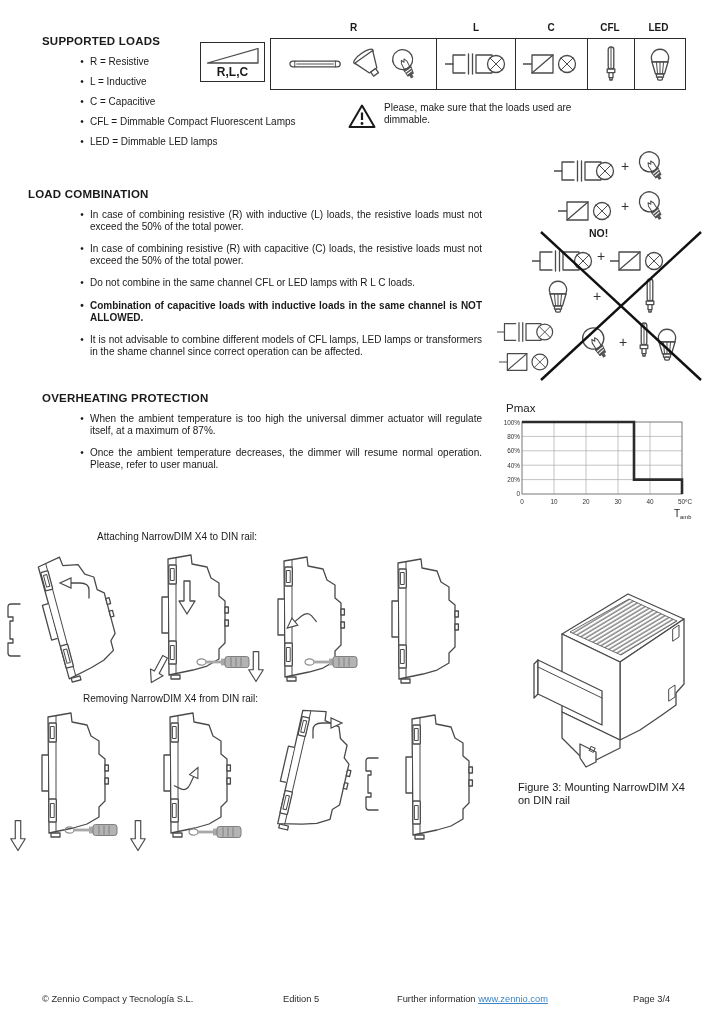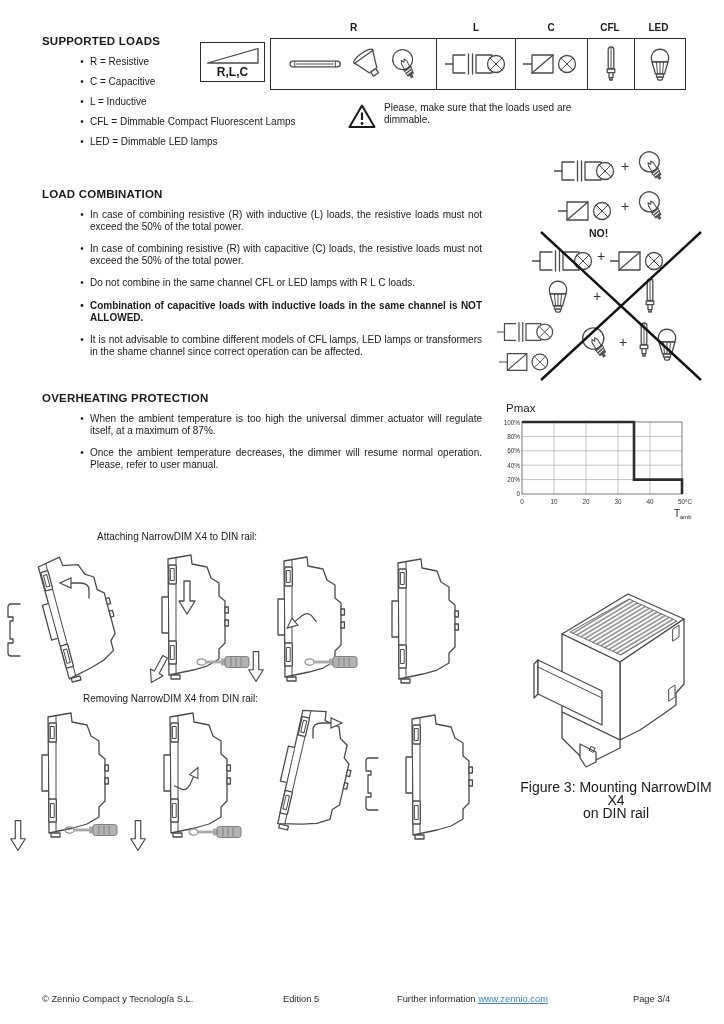--- a/index.html
+++ b/index.html
@@ -18,21 +18,21 @@
   .tbl{display:flex;border:1.5px solid #2b2b2b;height:50px;background:#fff;}
   .tbl .cell{display:flex;align-items:center;justify-content:center;gap:6px;border-right:1.5px solid #2b2b2b;}
   .tbl .cell:last-child{border-right:none;}
   .hdr-row{display:flex;font-weight:bold;font-size:10px;}
   .hdr-row div{text-align:center;}
   .rlc-box{border:1.4px solid #2b2b2b;width:63px;height:38px;display:flex;flex-direction:column;align-items:center;justify-content:center;}
   .rlc-box .lbl{font-weight:bold;font-size:12px;line-height:12px;margin-top:1px;}
   .plus{position:absolute;font-size:14px;color:#333;}
   .no-label{position:absolute;font-weight:bold;font-size:10.5px;}
   .ill-label{font-size:10px;white-space:nowrap;}
-  .caption{font-size:14px;text-align:center;line-height:13px;}
+  .caption{font-size:11px;line-height:13px;}
   .footer-item{position:absolute;top:994px;font-size:9.3px;color:#2b2b2b;white-space:nowrap;}
   .link{color:#3d85c6;text-decoration:underline;cursor:pointer;}
   
   .ln{fill:none;stroke:#4a4a4a;stroke-width:1.3;stroke-linejoin:round;stroke-linecap:round;}
   .fw{fill:#ffffff;stroke:#4a4a4a;stroke-width:1.3;stroke-linejoin:round;}
   .thin{fill:none;stroke:#4a4a4a;stroke-width:1;stroke-linejoin:round;stroke-linecap:round;}
   svg{overflow:visible;}
   text{font-family:"Liberation Sans",sans-serif;}
 </style>
 </head>
@@ -157,25 +157,25 @@
 <div id="page">
 
   <div class="abs h" style="left:42px;top:35px">SUPPORTED LOADS</div>
   <div class="abs body-text" style="left:74px;top:56px;width:300px">
     <div class="b-row">
         <span class="dot"></span>
         <span class="btxt">R = Resistive</span>
       </div>
     <div class="b-row">
         <span class="dot"></span>
+        <span class="btxt">L = Inductive</span>
+      </div>
+    <div class="b-row">
+        <span class="dot"></span>
         <span class="btxt">C = Capacitive</span>
-      </div>
-    <div class="b-row">
-        <span class="dot"></span>
-        <span class="btxt">L = Inductive</span>
       </div>
     <div class="b-row">
         <span class="dot"></span>
         <span class="btxt">CFL = Dimmable Compact Fluorescent Lamps</span>
       </div>
     <div class="b-row">
         <span class="dot"></span>
         <span class="btxt">LED = Dimmable LED lamps</span>
       </div>
   </div>
@@ -231,21 +231,21 @@
     </div>
   </div>
 
   <div class="abs" style="left:348px;top:102px;display:flex;gap:8px">
     <svg width="28" height="25" style="flex:none;margin-top:2px">
         <use href="#warn" width="28" height="25"></use>
       </svg>
     <div class="body-text" style="width:232px">Please, make sure that the loads used are dimmable.</div>
   </div>
 
-  <div class="abs h" style="left:42px;top:188px">LOAD COMBINATION</div>
+  <div class="abs h" style="left:28px;top:188px">LOAD COMBINATION</div>
   <div class="abs body-text just" style="left:74px;top:209px;width:408px">
     <div class="b-row lc-row">
         <span class="dot"></span>
         <span class="btxt">In case of combining resistive (R) with inductive (L) loads, the resistive loads must not exceed the 50% of the total power.</span>
       </div>
     <div class="b-row lc-row">
         <span class="dot"></span>
         <span class="btxt">In case of combining resistive (R) with capacitive (C) loads, the resistive loads must not exceed the 50% of the total power.</span>
       </div>
     <div class="b-row lc-row">

